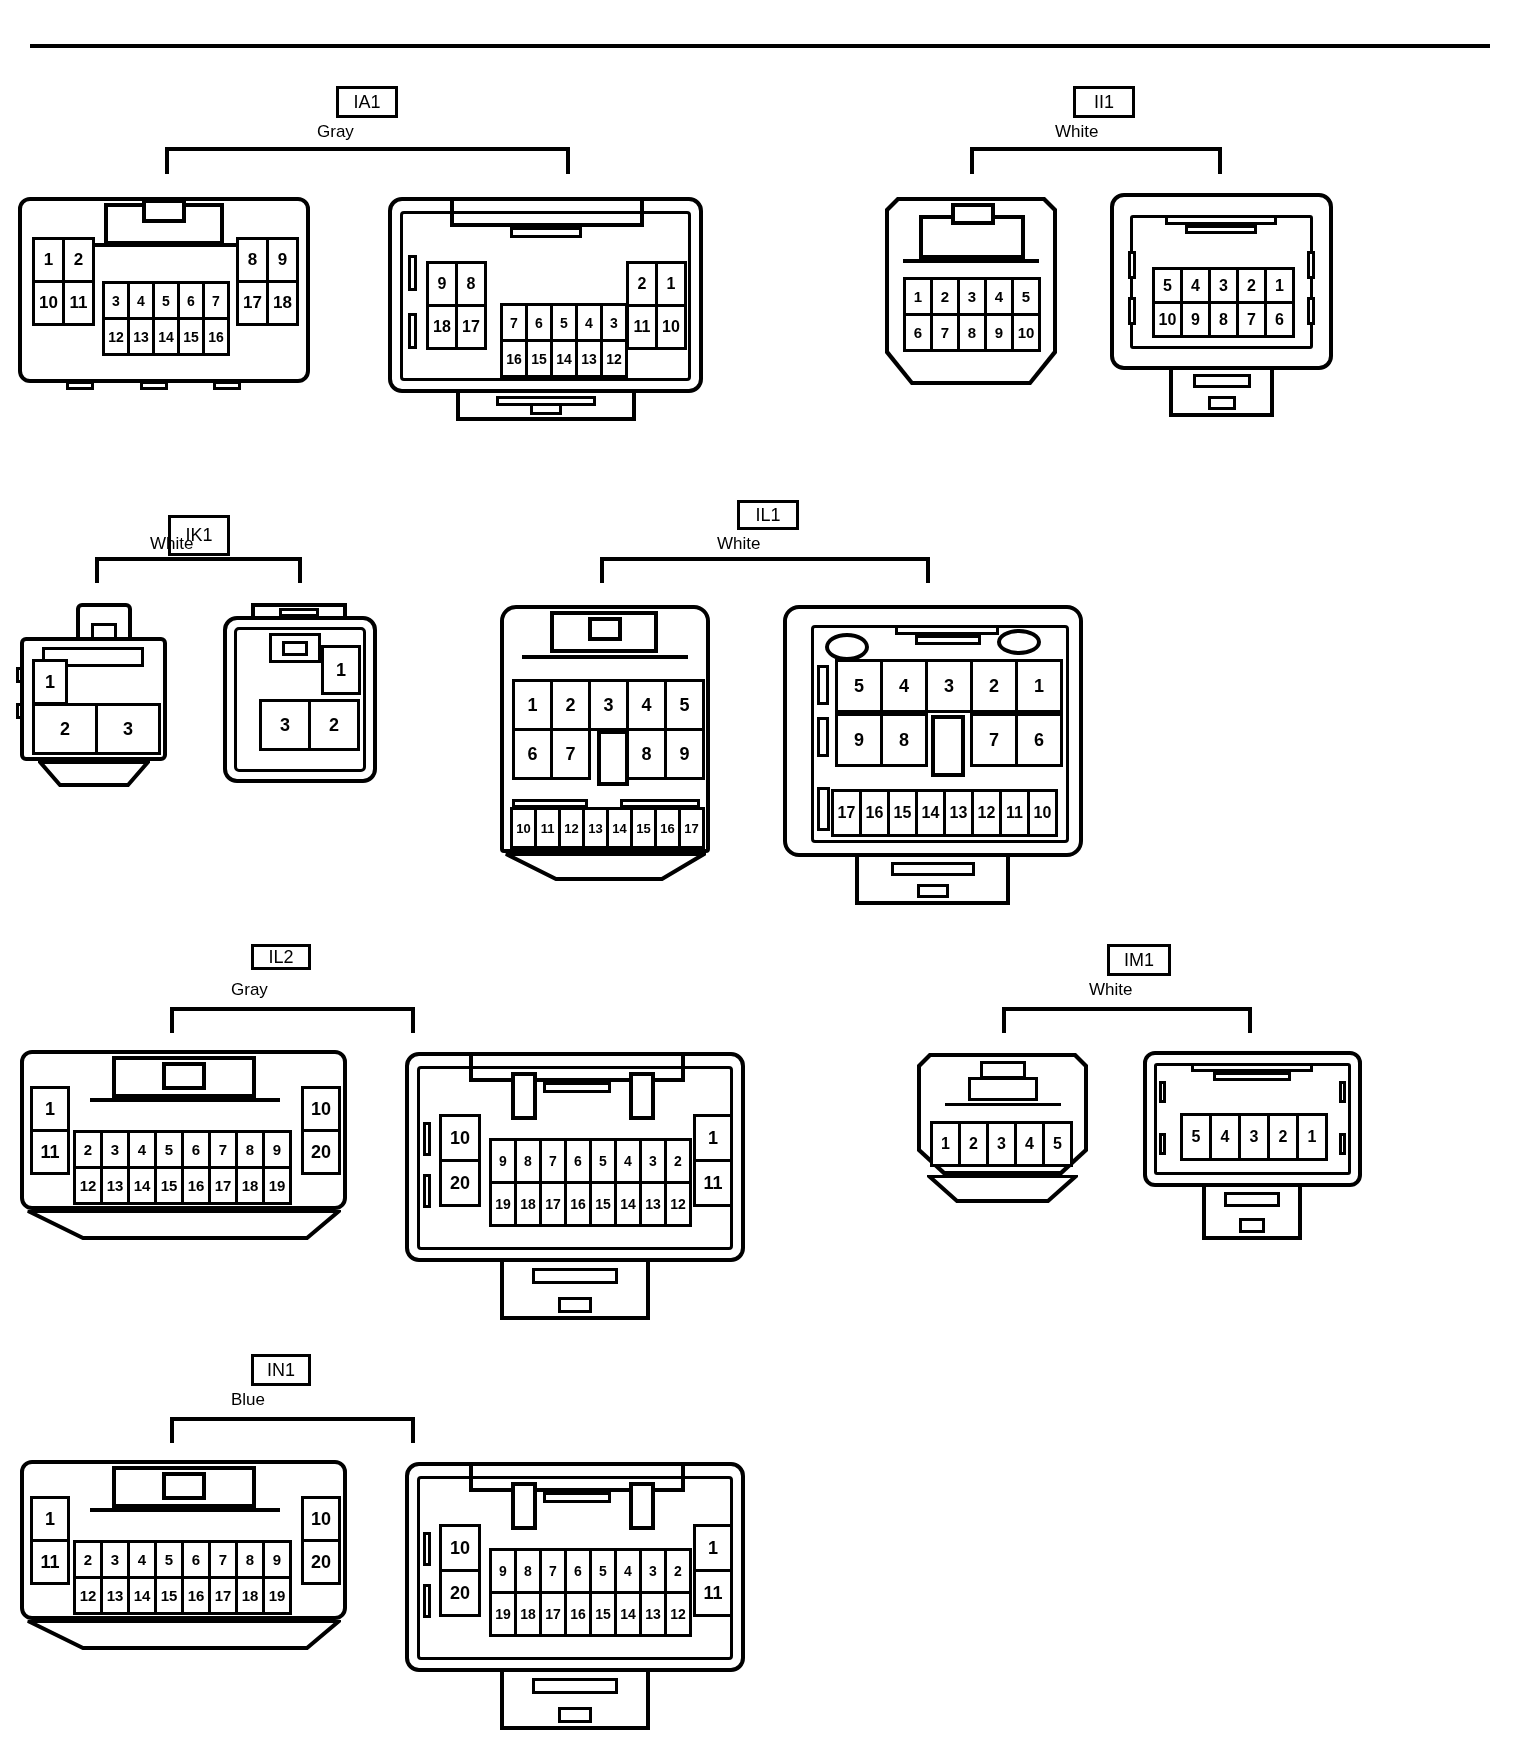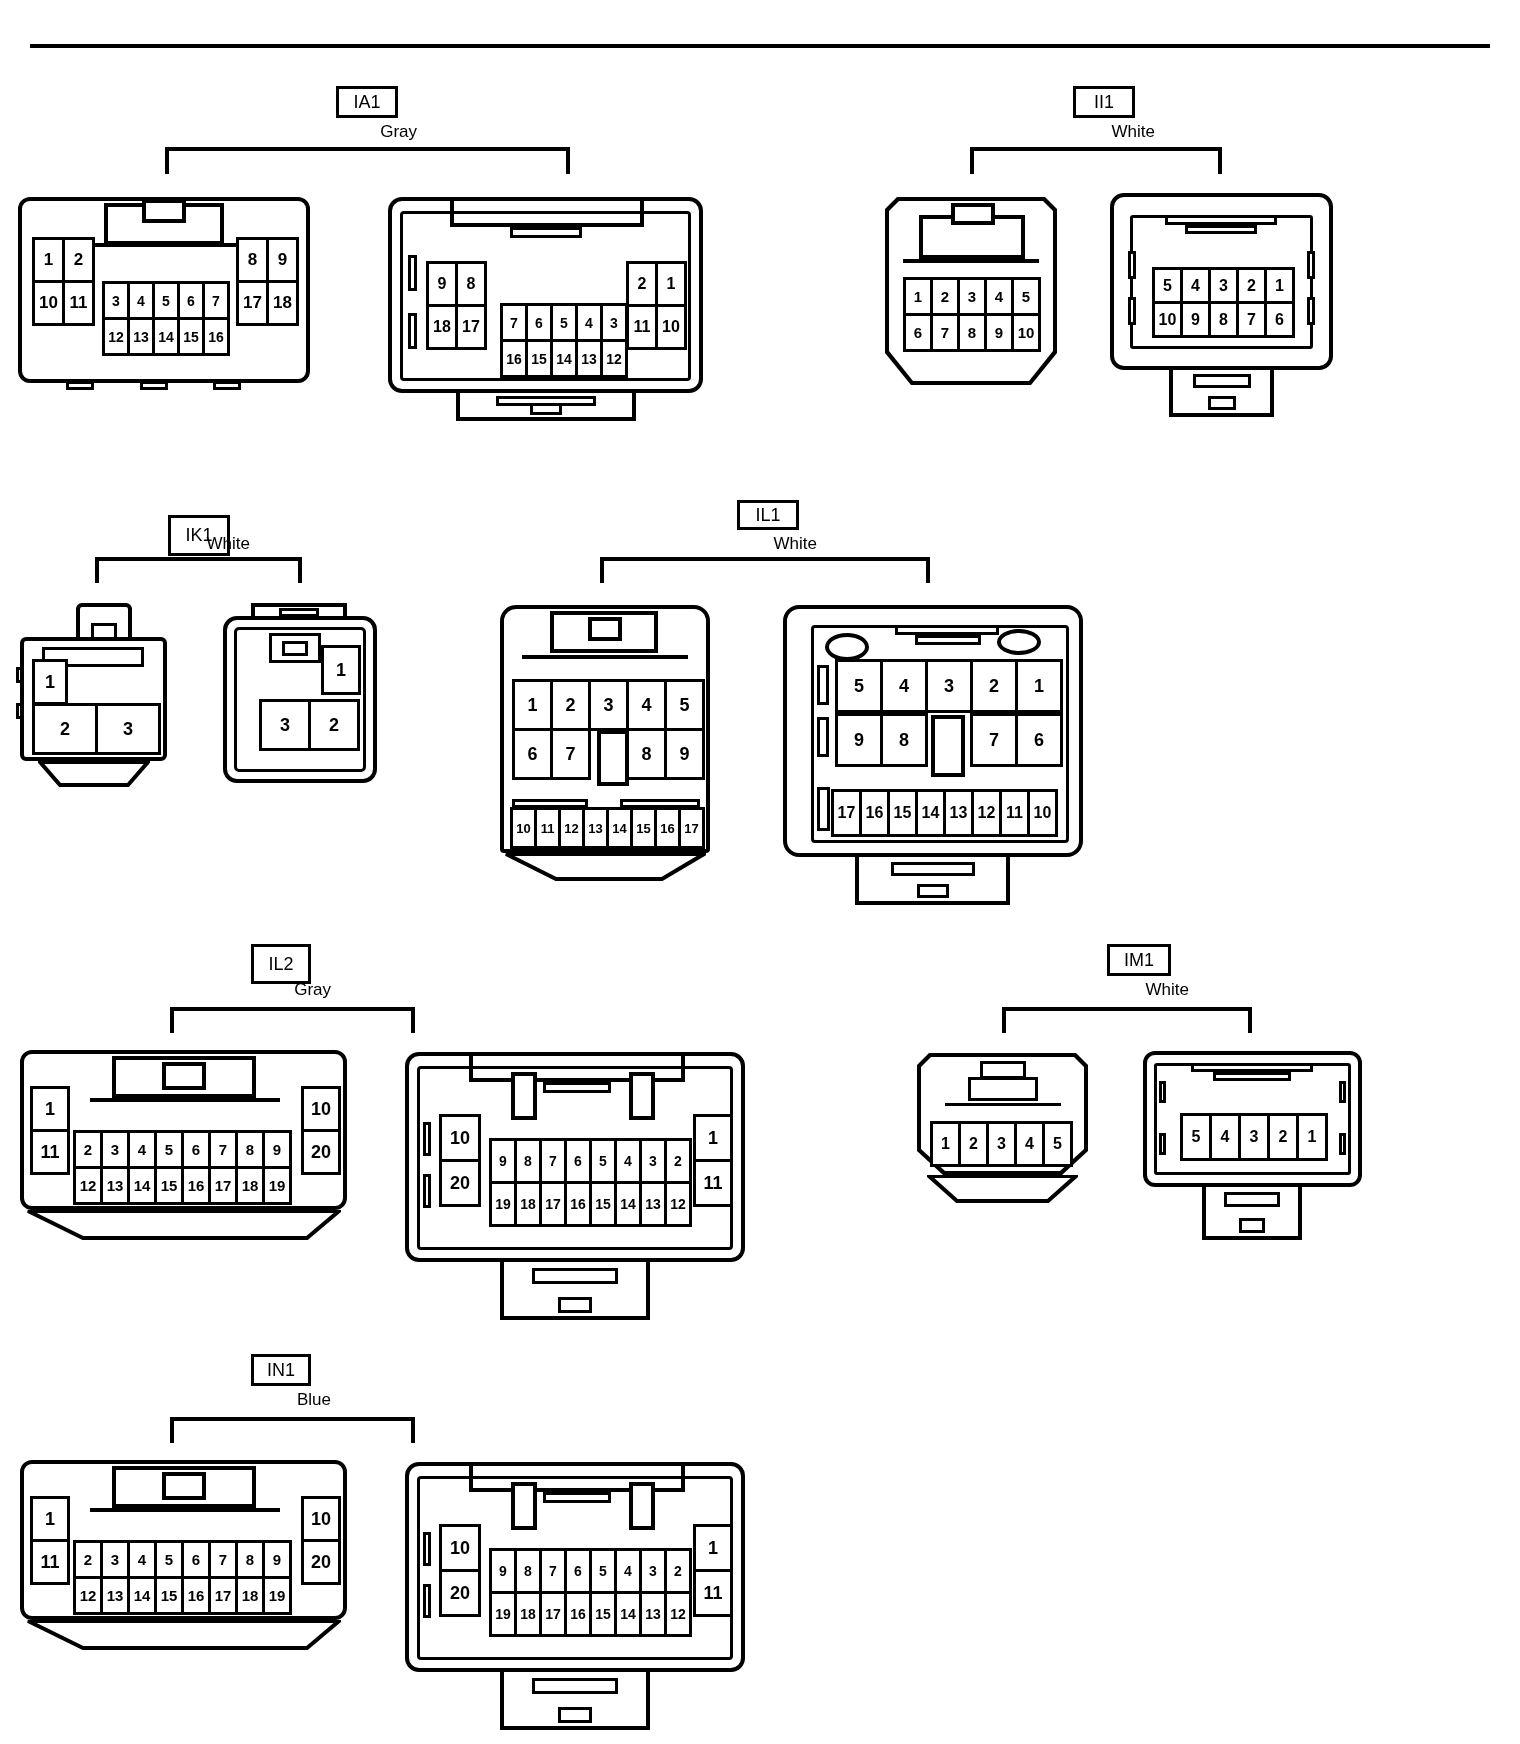--- a/index.html
+++ b/index.html
@@ -3,21 +3,21 @@
 <meta charset="utf-8">
 <style>
   html,body{margin:0;padding:0;background:#fff}
   #canvas{position:relative;width:1520px;height:1744px;background:#fff;
           font-family:"Liberation Sans",sans-serif;color:#000;overflow:hidden}
   .title{position:absolute;top:8px;left:0;width:1366px;text-align:center;
          font-size:21px;font-weight:700}
   .rule{position:absolute;background:#000}
   .tag{position:absolute;box-sizing:border-box;border:3px solid #000;
        display:flex;align-items:center;justify-content:center;font-size:18px;background:#fff}
-  .colorname{position:absolute;text-align:right;font-size:17px}
+  .colorname{position:absolute;text-align:left;font-size:17px}
   .bracket{position:absolute;box-sizing:border-box;border:4px solid #000;border-bottom:none}
   .conn{position:absolute;box-sizing:border-box}
   .shell{position:absolute;box-sizing:border-box;background:#fff;border:4px solid #000}
   .d{position:absolute;box-sizing:border-box;background:#fff;border:3px solid #000}
   .b4{border-width:4px}
   .bar{position:absolute;background:#000}
   .pingrid{position:absolute;display:grid;gap:3px;background:#000;border:3px solid #000}
   .pin{background:#fff;display:flex;align-items:center;justify-content:center;font-weight:700}
   .tab{position:absolute;box-sizing:border-box;background:#fff;border:4px solid #000;border-top:none}
   .tabin{position:absolute;box-sizing:border-box;background:#fff;border:3px solid #000;
@@ -287,21 +287,21 @@
           <div class="pin" style="font-size: 16px;">10</div>
         </div>
       <div class="tab" style="left:72px;top:252px;width:155px;height:48px">
         <div class="tabin" style="top:5px;width:84px;height:14px"></div>
         <div class="tabin" style="bottom:3px;width:32px;height:14px"></div>
       </div>
     </div>
   </div>
 
   <div>
-    <div class="tag" style="left:251px;top:944px;width:60px;height:40px">IL2</div>
+    <div class="tag" style="left:251px;top:944px;width:60px;height:26px">IL2</div>
     <div class="colorname" style="left:231px;top:980px;width:100px">Gray</div>
     <div class="bracket" style="left:170px;top:1007px;width:245px;height:26px"></div>
 
     <div class="conn" style="left:20px;top:1050px;width:327px;height:192px">
       <div class="shell" style="left:0;top:0;width:327px;height:160px;border-radius:12px"></div>
       <div class="d b4" style="left:92px;top:6px;width:144px;height:42px"></div>
       <div class="d b4" style="left:142px;top:12px;width:44px;height:28px"></div>
       <div class="bar" style="left:70px;top:48px;width:190px;height:4px"></div>
       <div class="pingrid" style="left: 10px; top: 36px; grid-template-columns: repeat(1, 34px); grid-auto-rows: 40px;">
           <div class="pin" style="font-size: 18px;">1</div>

